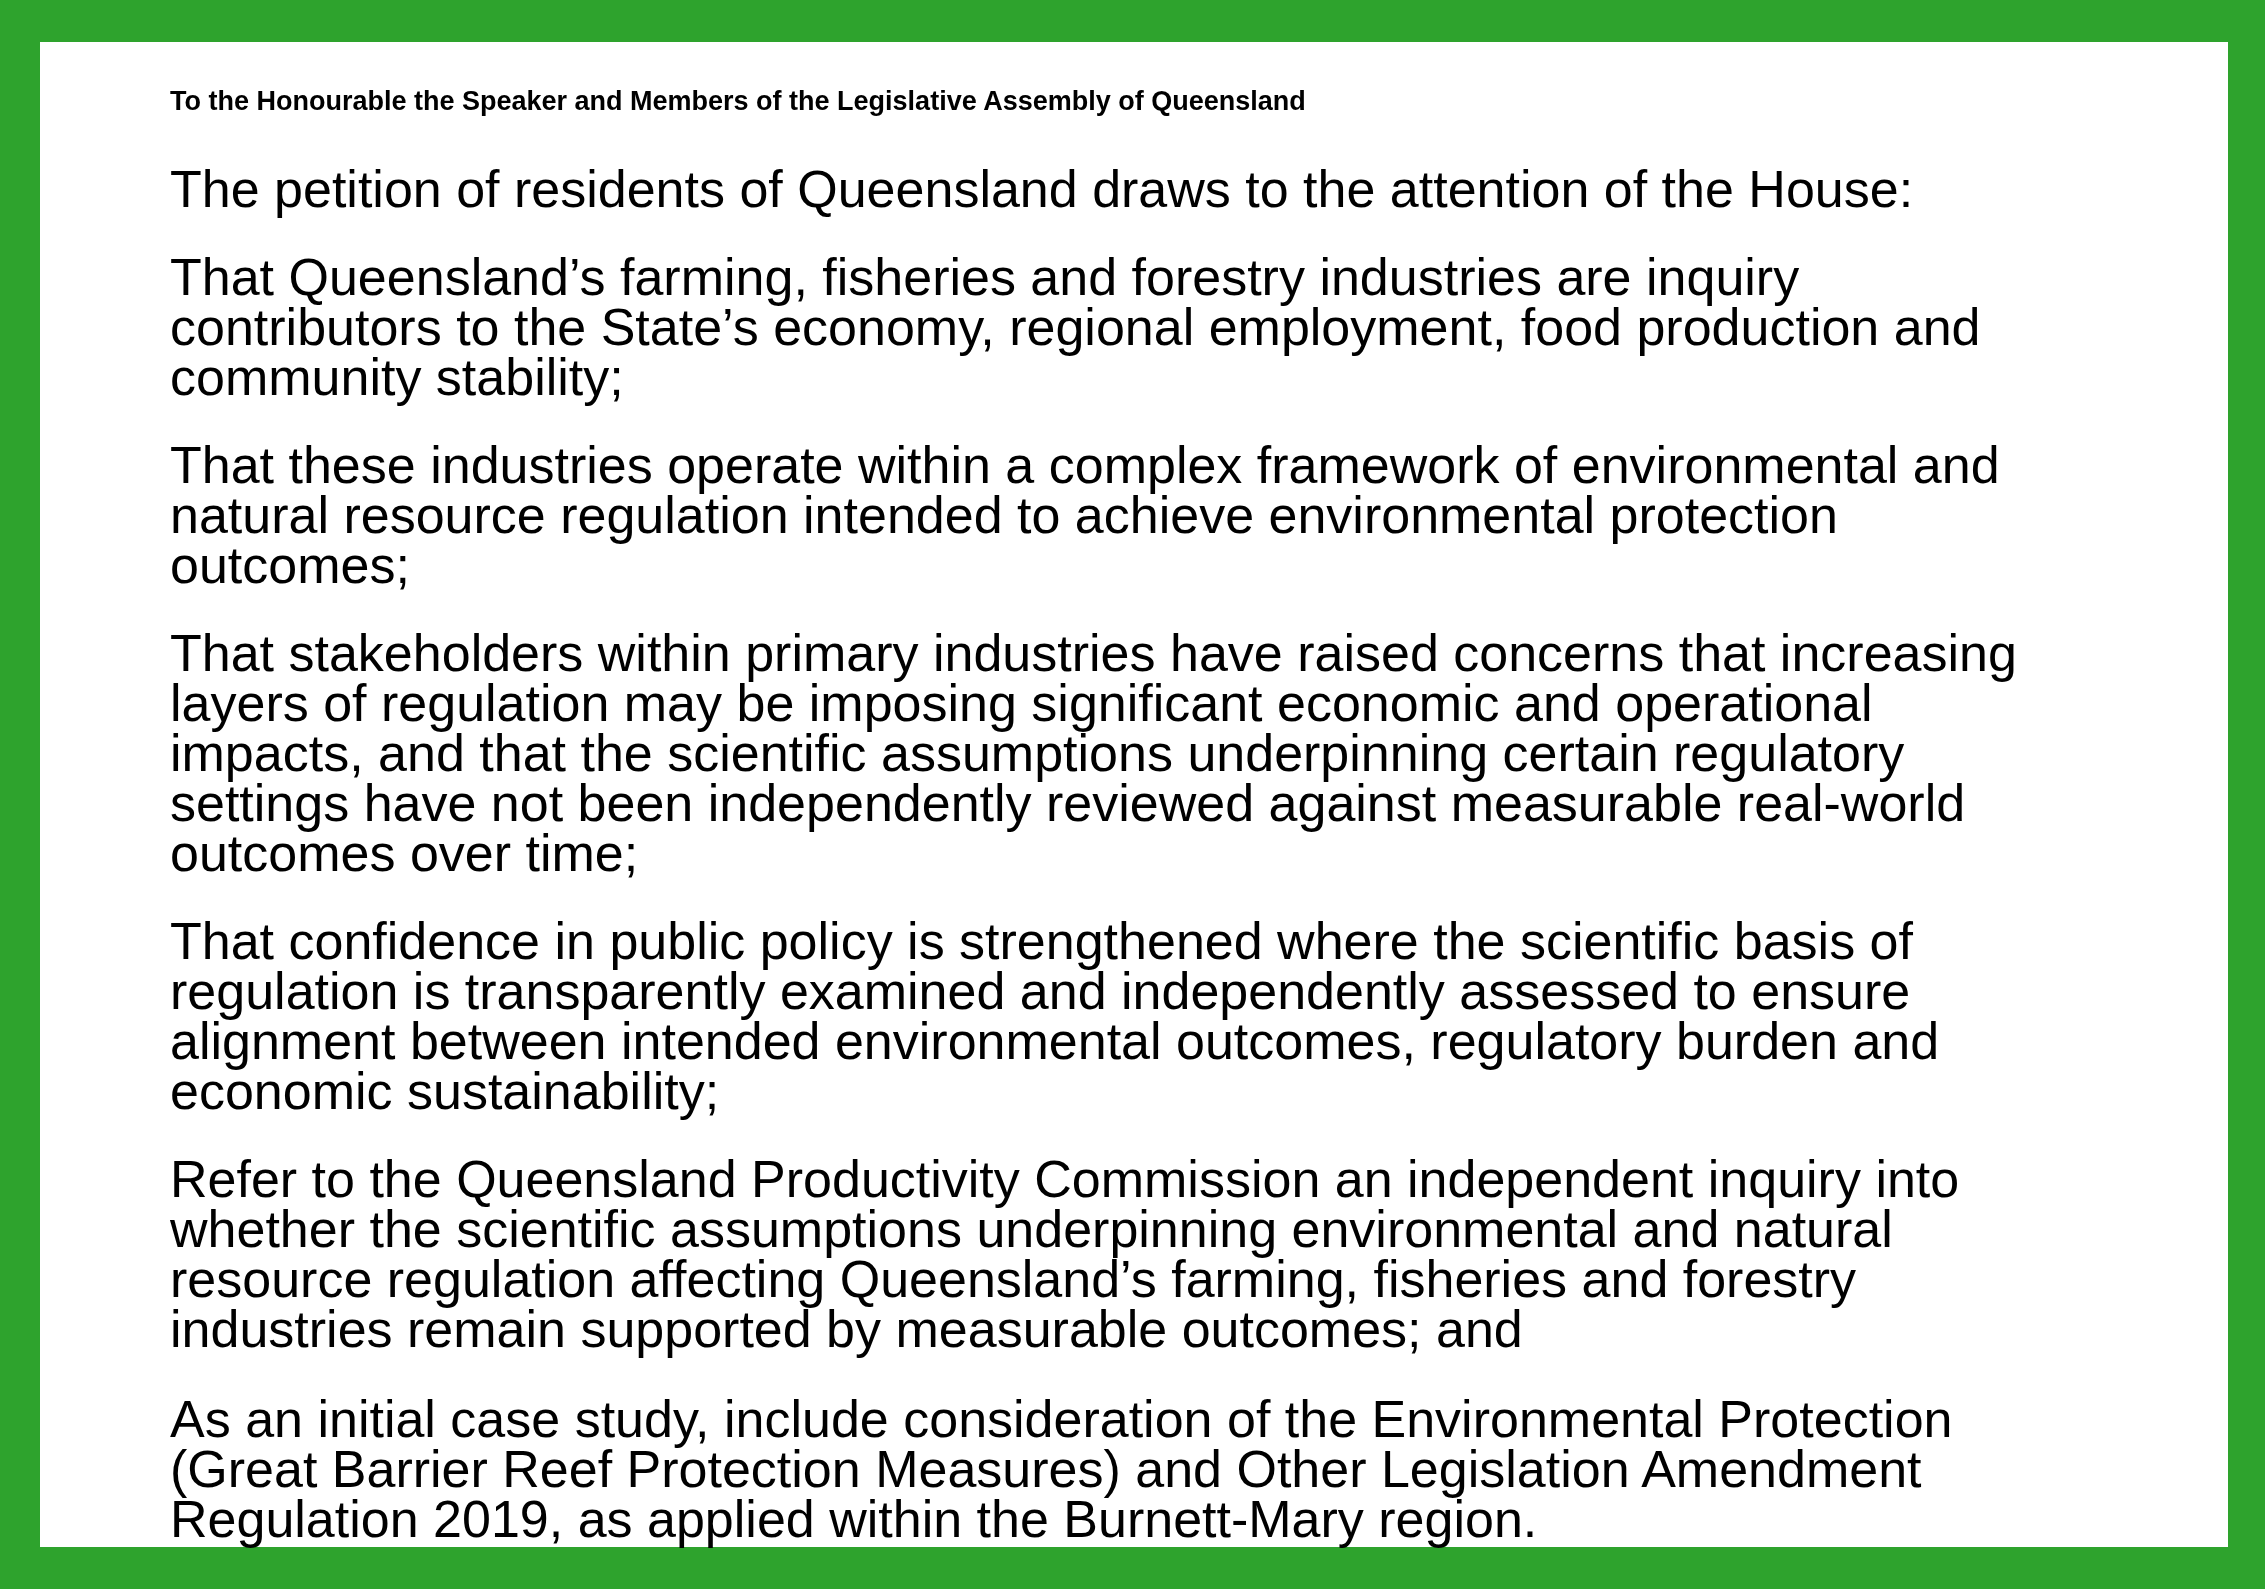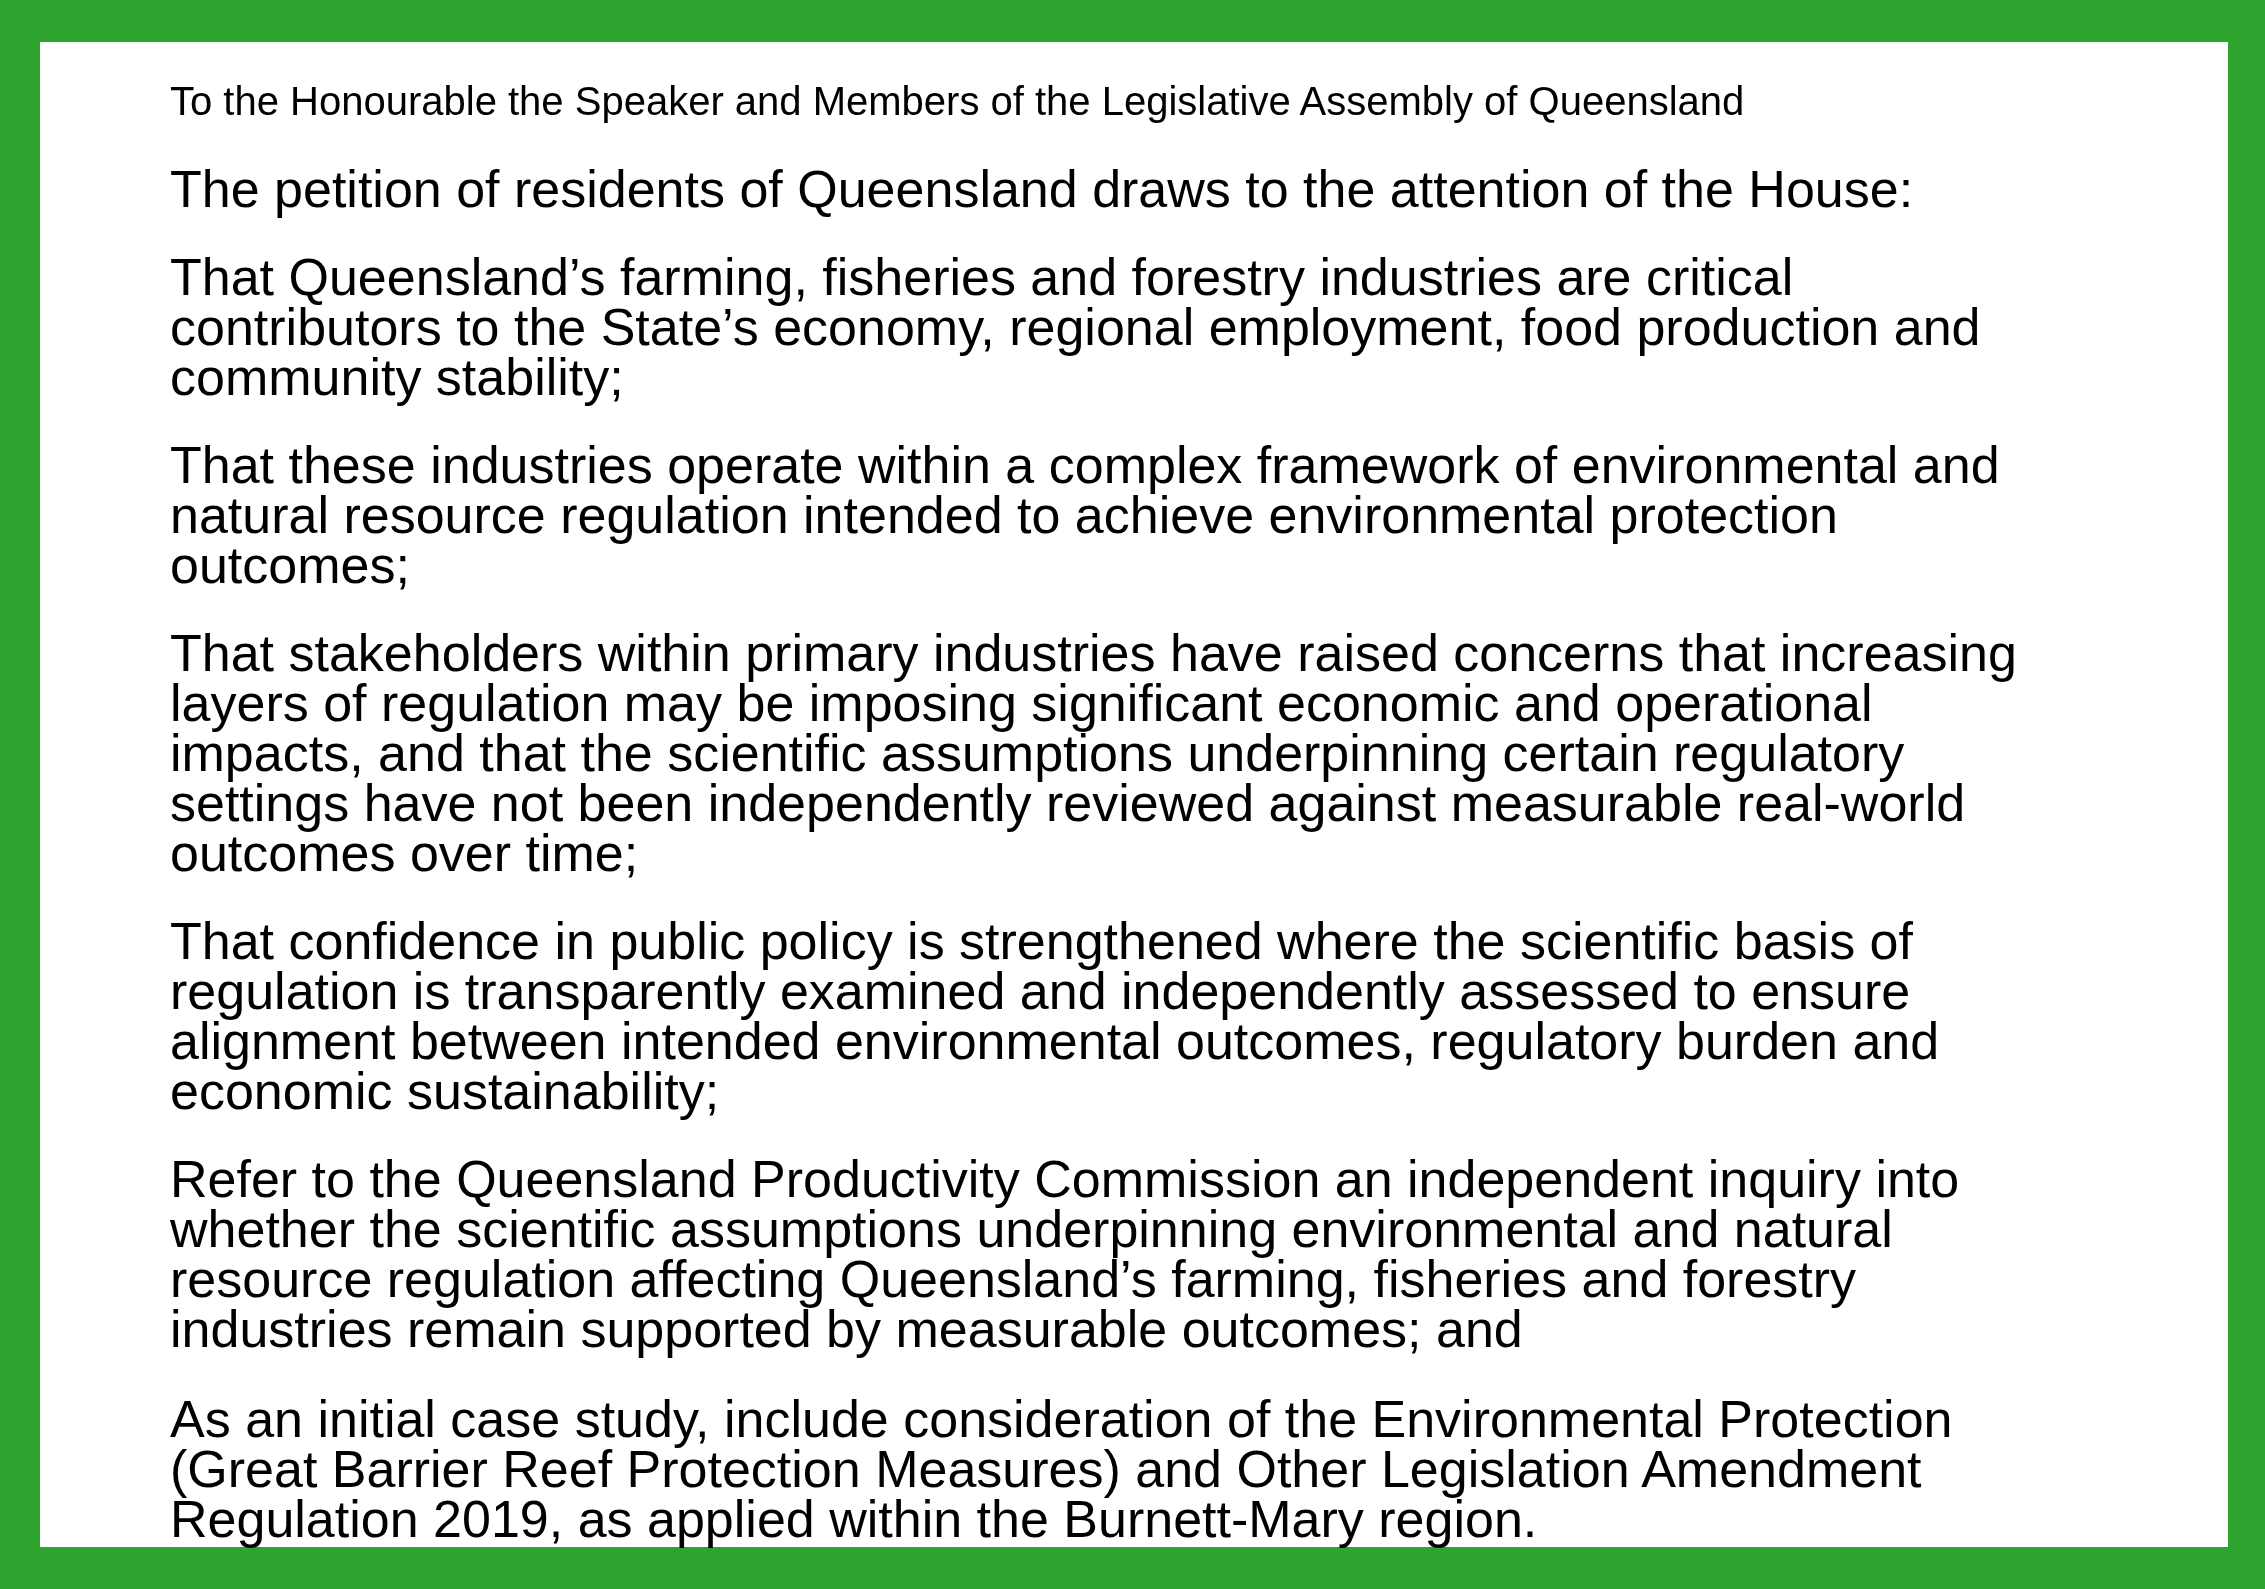--- a/index.html
+++ b/index.html
@@ -29,23 +29,23 @@
     top: 42px;
     width: 2188px;
     height: 1505px;
     background: var(--card-bg);
     padding: 34px 140px 30px 130px;
   }
   .doc {
     width: 1890px;
   }
   .doc h1, .doc h2 {
-    font-size: 40px;
+    font-size: 27px;
     line-height: 50px;
-    font-weight: normal;
+    font-weight: bold;
     margin: 0 0 38px 0;
   }
   .doc p {
     font-size: 52px;
     line-height: 50px;
     font-weight: normal;
     margin: 0 0 38px 0;
   }
   .doc > :last-child { margin-bottom: 0; margin-top: 40px; }
 </style>
@@ -53,21 +53,21 @@
 <body>
 
 <div class="page">
   <div class="card">
     <div class="doc">
 
       <h1>To the Honourable the Speaker and Members of the Legislative Assembly of Queensland</h1>
 
       <p>The petition of residents of Queensland draws to the attention of the House:</p>
 
-      <p>That Queensland’s farming, fisheries and forestry industries are critical contributors to the State’s economy, regional employment, food production and community stability;</p>
+      <p>That Queensland’s farming, fisheries and forestry industries are inquiry contributors to the State’s economy, regional employment, food production and community stability;</p>
 
       <p>That these industries operate within a complex framework of environmental and natural resource regulation intended to achieve environmental protection outcomes;</p>
 
       <p>That stakeholders within primary industries have raised concerns that increasing layers of regulation may be imposing significant economic and operational impacts, and that the scientific assumptions underpinning certain regulatory settings have not been independently reviewed against measurable real-world outcomes over time;</p>
 
       <p>That confidence in public policy is strengthened where the scientific basis of regulation is transparently examined and independently assessed to ensure alignment between intended environmental outcomes, regulatory burden and economic sustainability;</p>
 
 
 
       <p>Refer to the Queensland Productivity Commission an independent inquiry into whether the scientific assumptions underpinning environmental and natural resource regulation affecting Queensland’s farming, fisheries and forestry industries remain supported by measurable outcomes; and</p>

